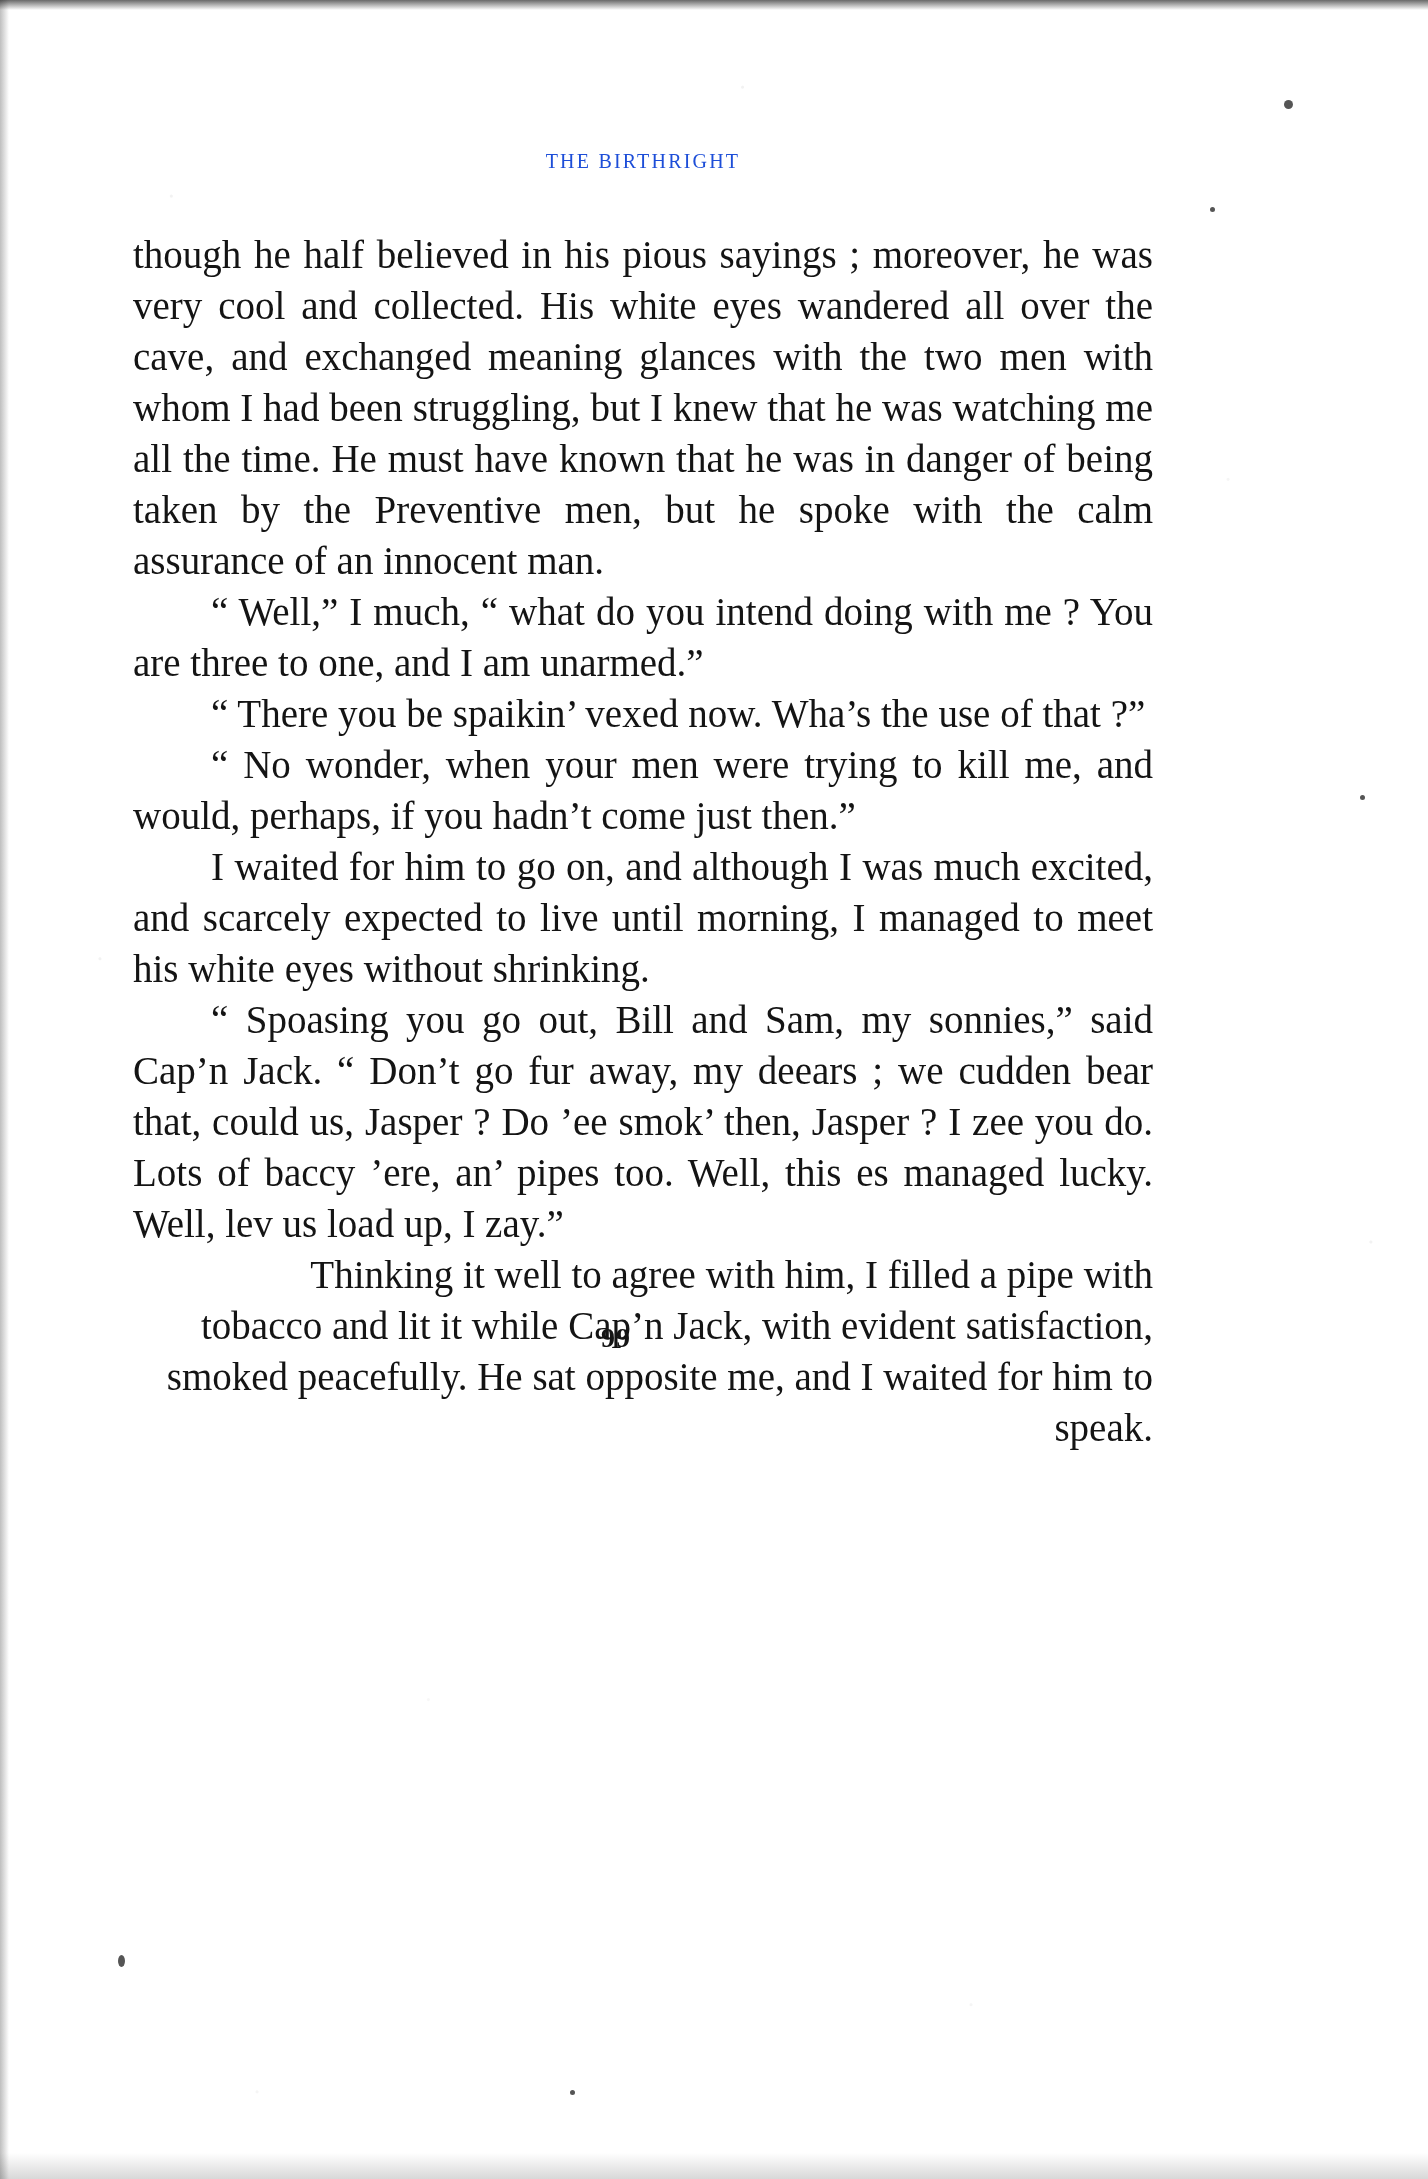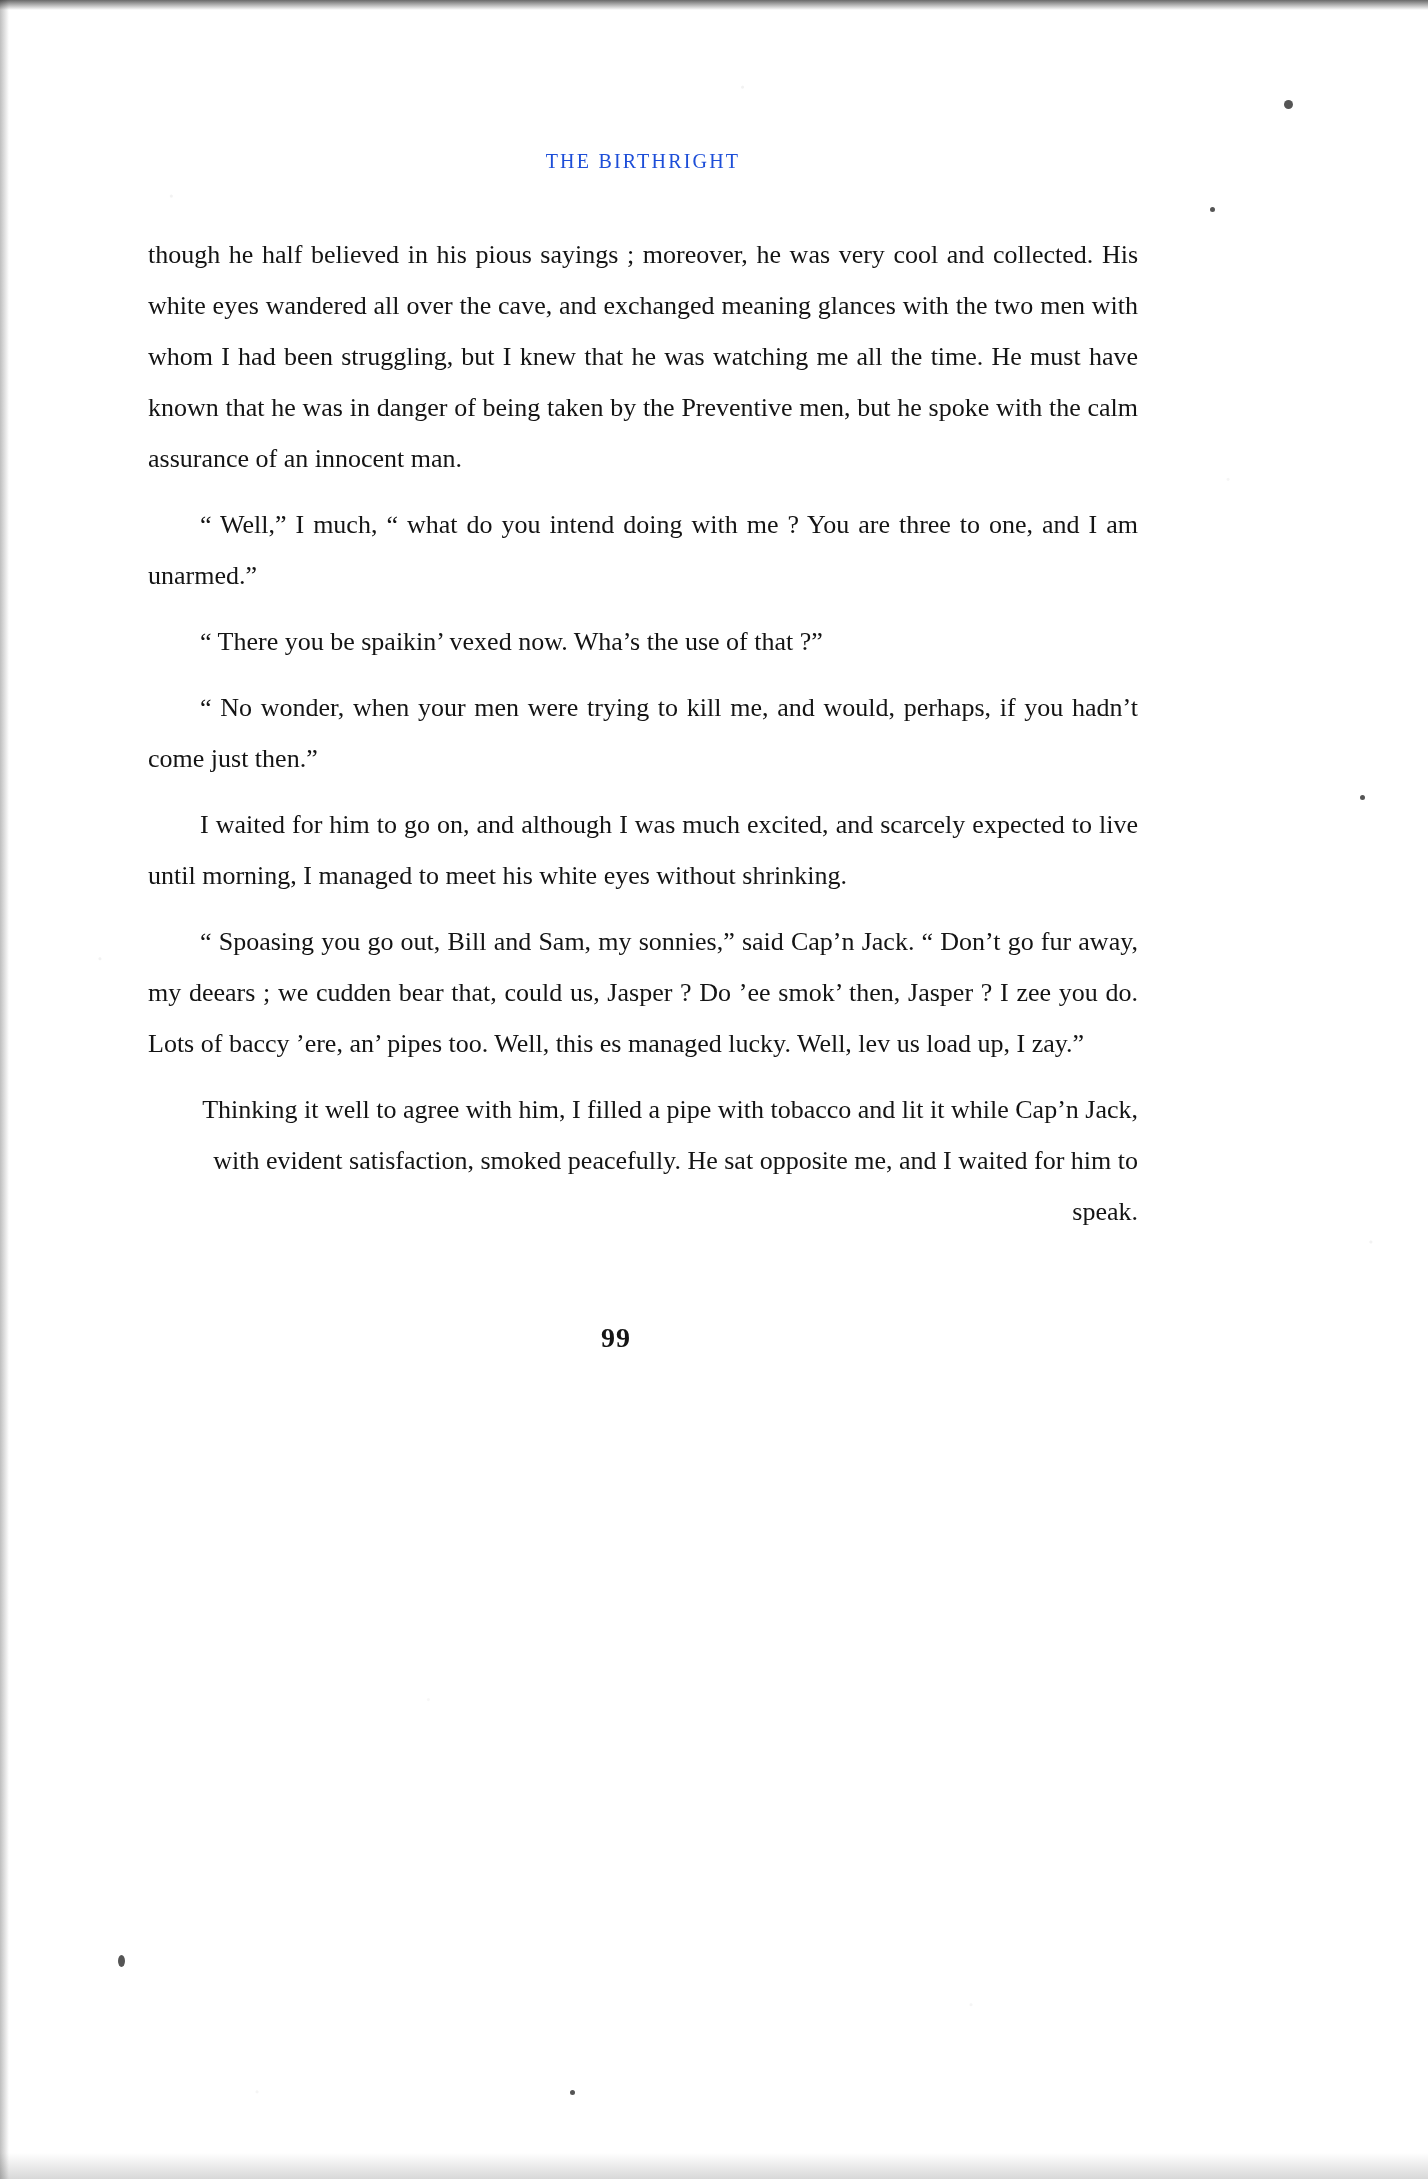--- a/index.html
+++ b/index.html
@@ -72,22 +72,22 @@
   .running-head {
     text-align: center;
     font-size: 20px;
     letter-spacing: 2.2px;
     margin: 0 0 56px 0;
     font-weight: 400;
     color: #1d4ed8;
   }
 
   p.body-par {
-    margin: 15px;
-    font-size: 26px;
+    margin: 0;
+    font-size: 39px;
     line-height: 51px;
     text-align: justify;
     text-justify: inter-word;
     color: #141414;
     hyphens: none;
   }
   p.body-par + p.body-par {
     text-indent: 2.0em;
   }
   p.body-par.no-indent {

